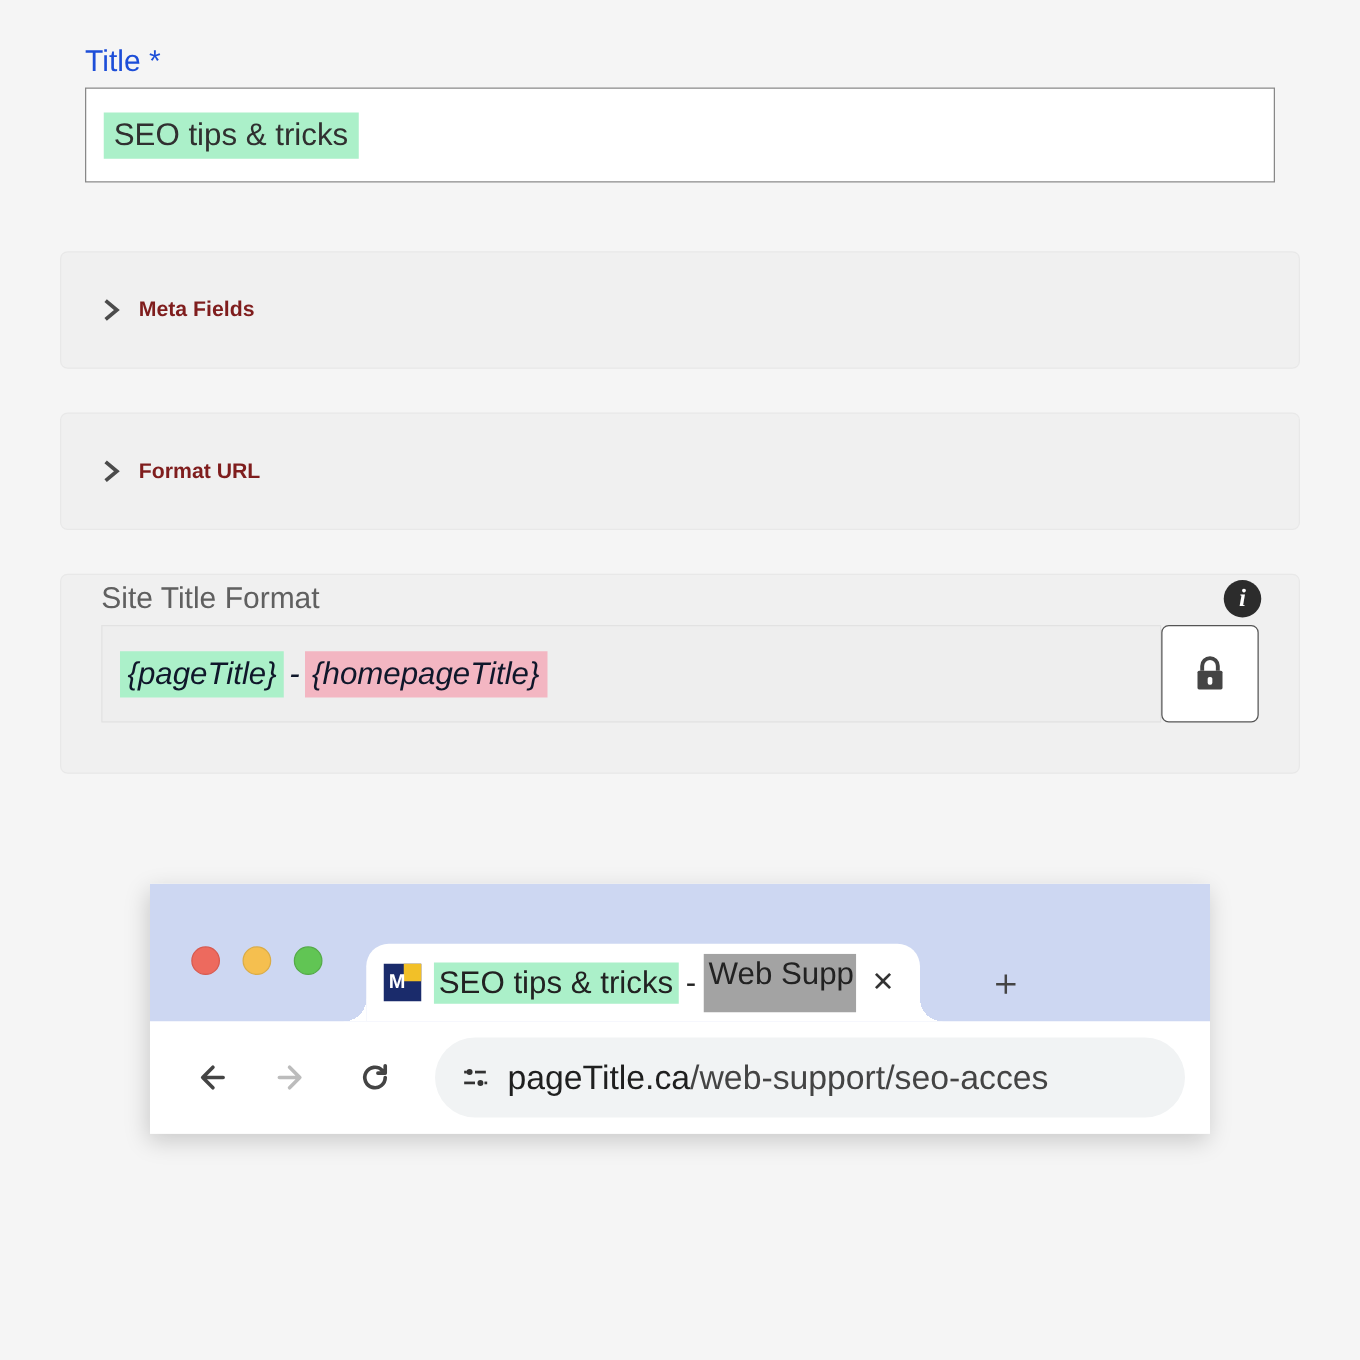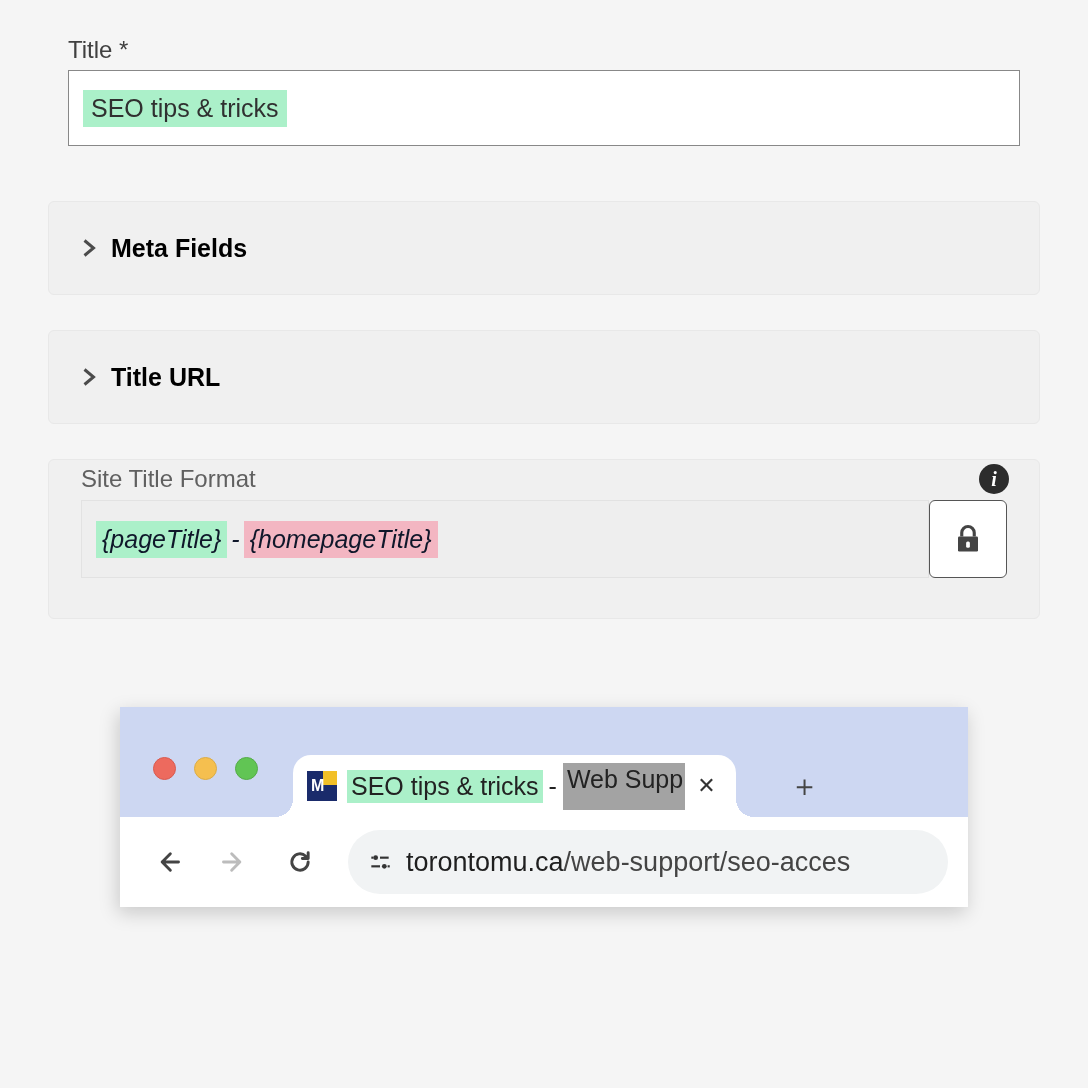--- a/index.html
+++ b/index.html
@@ -10,21 +10,21 @@
       font-family: -apple-system, BlinkMacSystemFont, "Segoe UI", Helvetica, Arial, sans-serif;
       overflow: hidden;
     }
 
     .form-section {
       padding: 36px 48px 0 48px;
     }
 
     .title-label {
       font-size: 24px;
-      color: #404040;
+      color: #1d4ed8;
       margin-bottom: 6px;
       margin-left: 20px;
     }
 
     .title-input-wrap {
       margin-left: 20px;
       margin-right: 20px;
       background: #fff;
       border: 1px solid #888;
       height: 76px;
@@ -47,23 +47,23 @@
       background: #f0f0f0;
     }
     .accordion + .accordion { margin-top: 35px; }
 
     .accordion-header {
       display: flex;
       align-items: center;
       height: 92px;
       padding: 0 30px;
       cursor: pointer;
-      font-size: 25px;
+      font-size: 17px;
       font-weight: 700;
-      color: #000000;
+      color: #7f1d1d;
     }
     .accordion-header .chev {
       margin-right: 12px;
       display: inline-flex;
       align-items: center;
       justify-content: center;
       width: 20px;
       height: 20px;
       color: #4b4b4b;
     }
@@ -293,21 +293,21 @@
     </div>
   </div>
 
   <div class="accordion">
     <div class="accordion-header">
       <span class="chev">
         <svg width="14" height="18" viewBox="0 0 8 12">
             <path d="M1 1 L7 6 L1 11" fill="none" stroke="currentColor" stroke-width="2"></path>
           </svg>
       </span>
-      <span>Title URL</span>
+      <span>Format URL</span>
     </div>
   </div>
 
   <div class="accordion">
 
     <div class="advanced-body">
       <div class="sft-label-row">
         <span>Site Title Format</span>
         <span class="info-circle">i</span>
       </div>
@@ -374,17 +374,17 @@
         <svg width="26" height="26" viewBox="0 0 24 24">
             <circle cx="8" cy="8" r="2.2" fill="currentColor"></circle>
             <rect x="12" y="7" width="8" height="2" fill="currentColor"></rect>
             <rect x="4" y="7" width="2" height="2" fill="currentColor"></rect>
             <circle cx="16" cy="16" r="2.2" fill="currentColor"></circle>
             <rect x="4" y="15" width="8" height="2" fill="currentColor"></rect>
             <rect x="19" y="15" width="2" height="2" fill="currentColor"></rect>
           </svg>
       </span>
       <span class="url-text">
-        <span class="domain">torontomu.ca</span><span>/web-support/seo-acces</span>
+        <span class="domain">pageTitle.ca</span><span>/web-support/seo-acces</span>
       </span>
     </div>
   </div>
 </div>
 
 </body></html>

